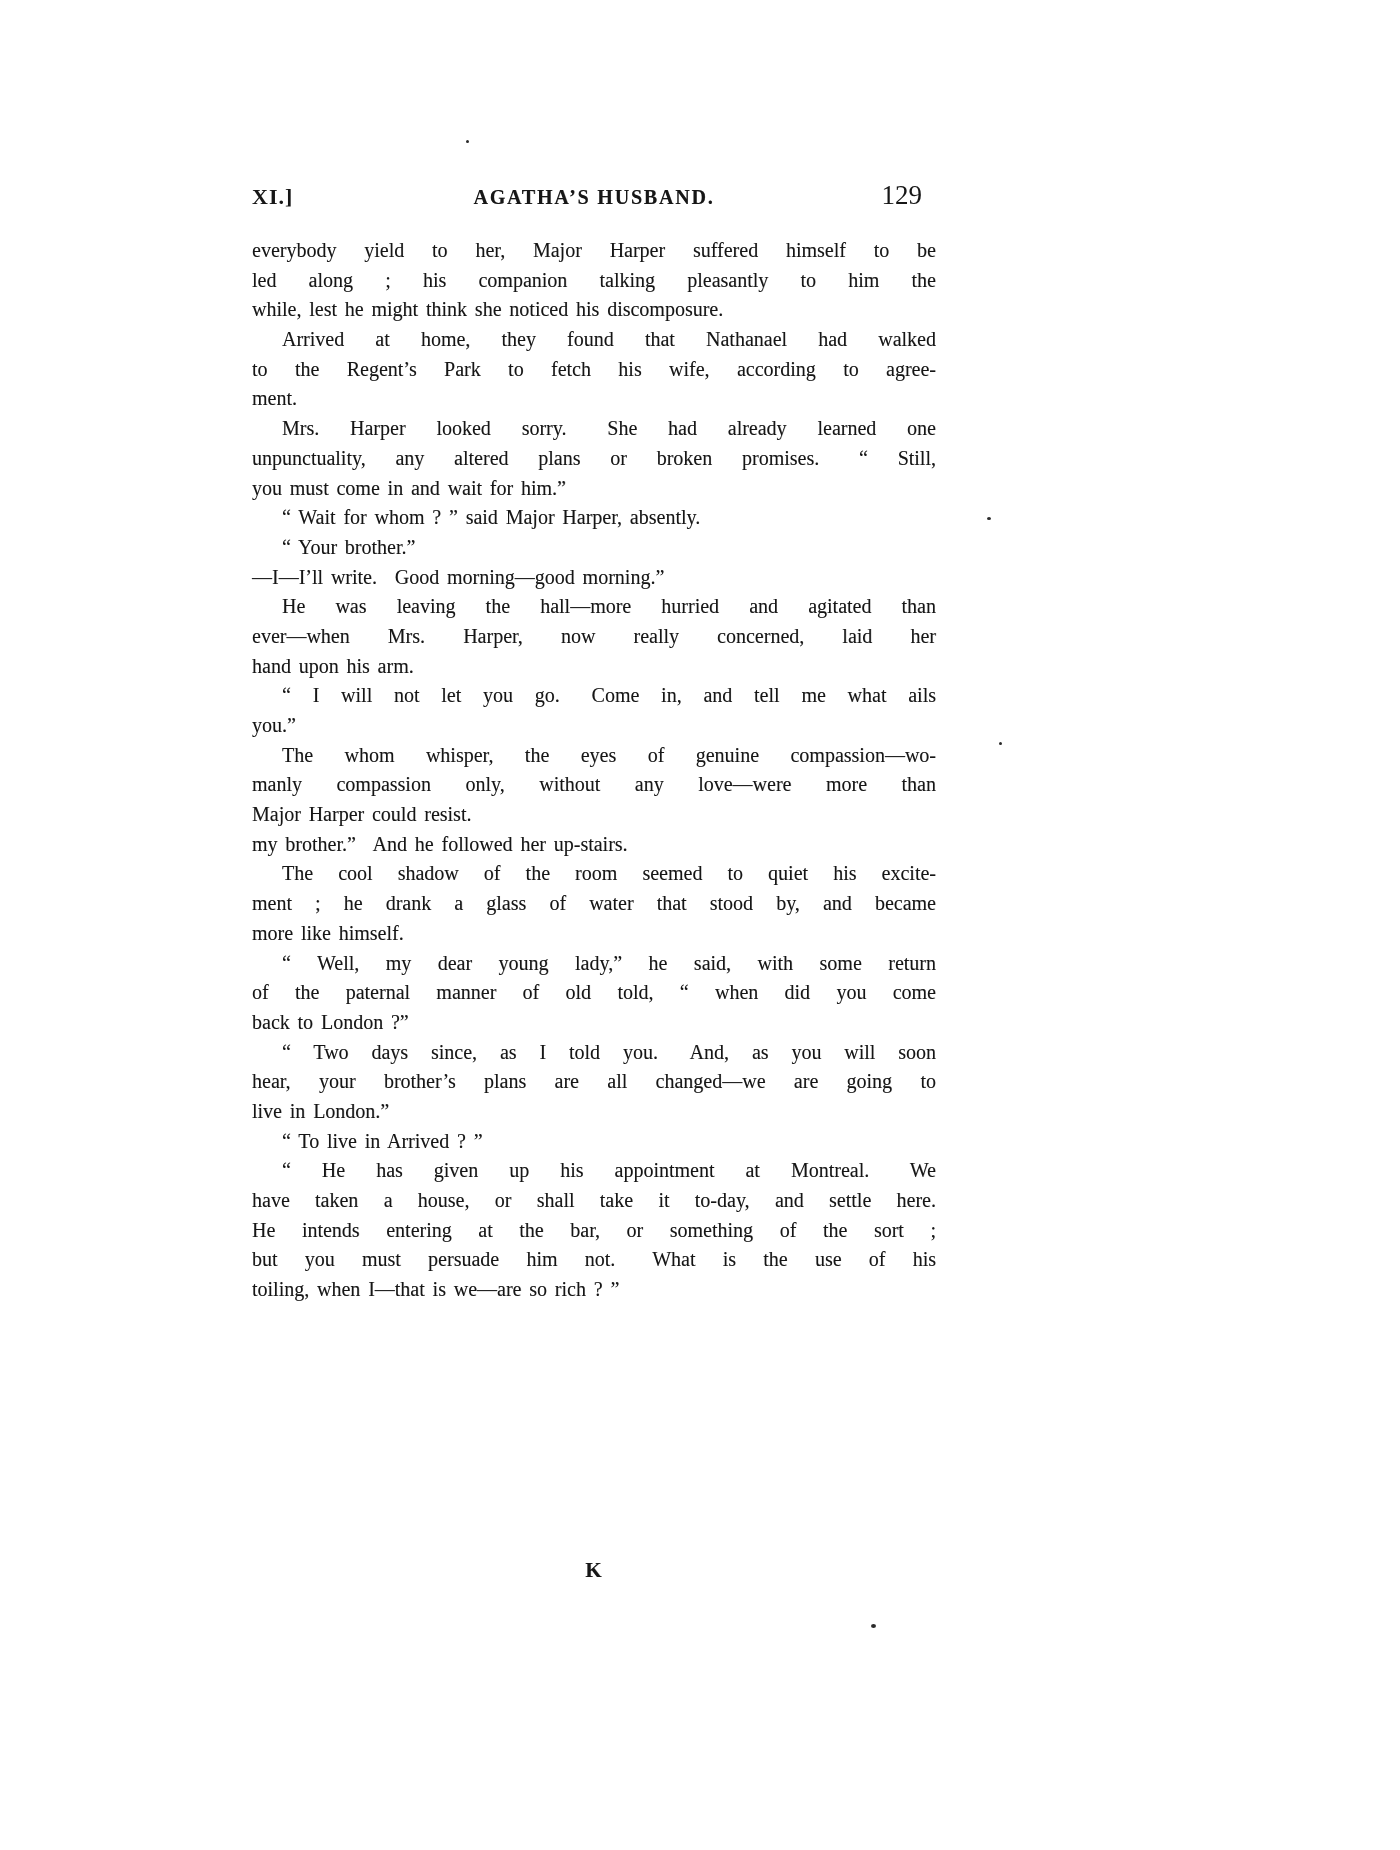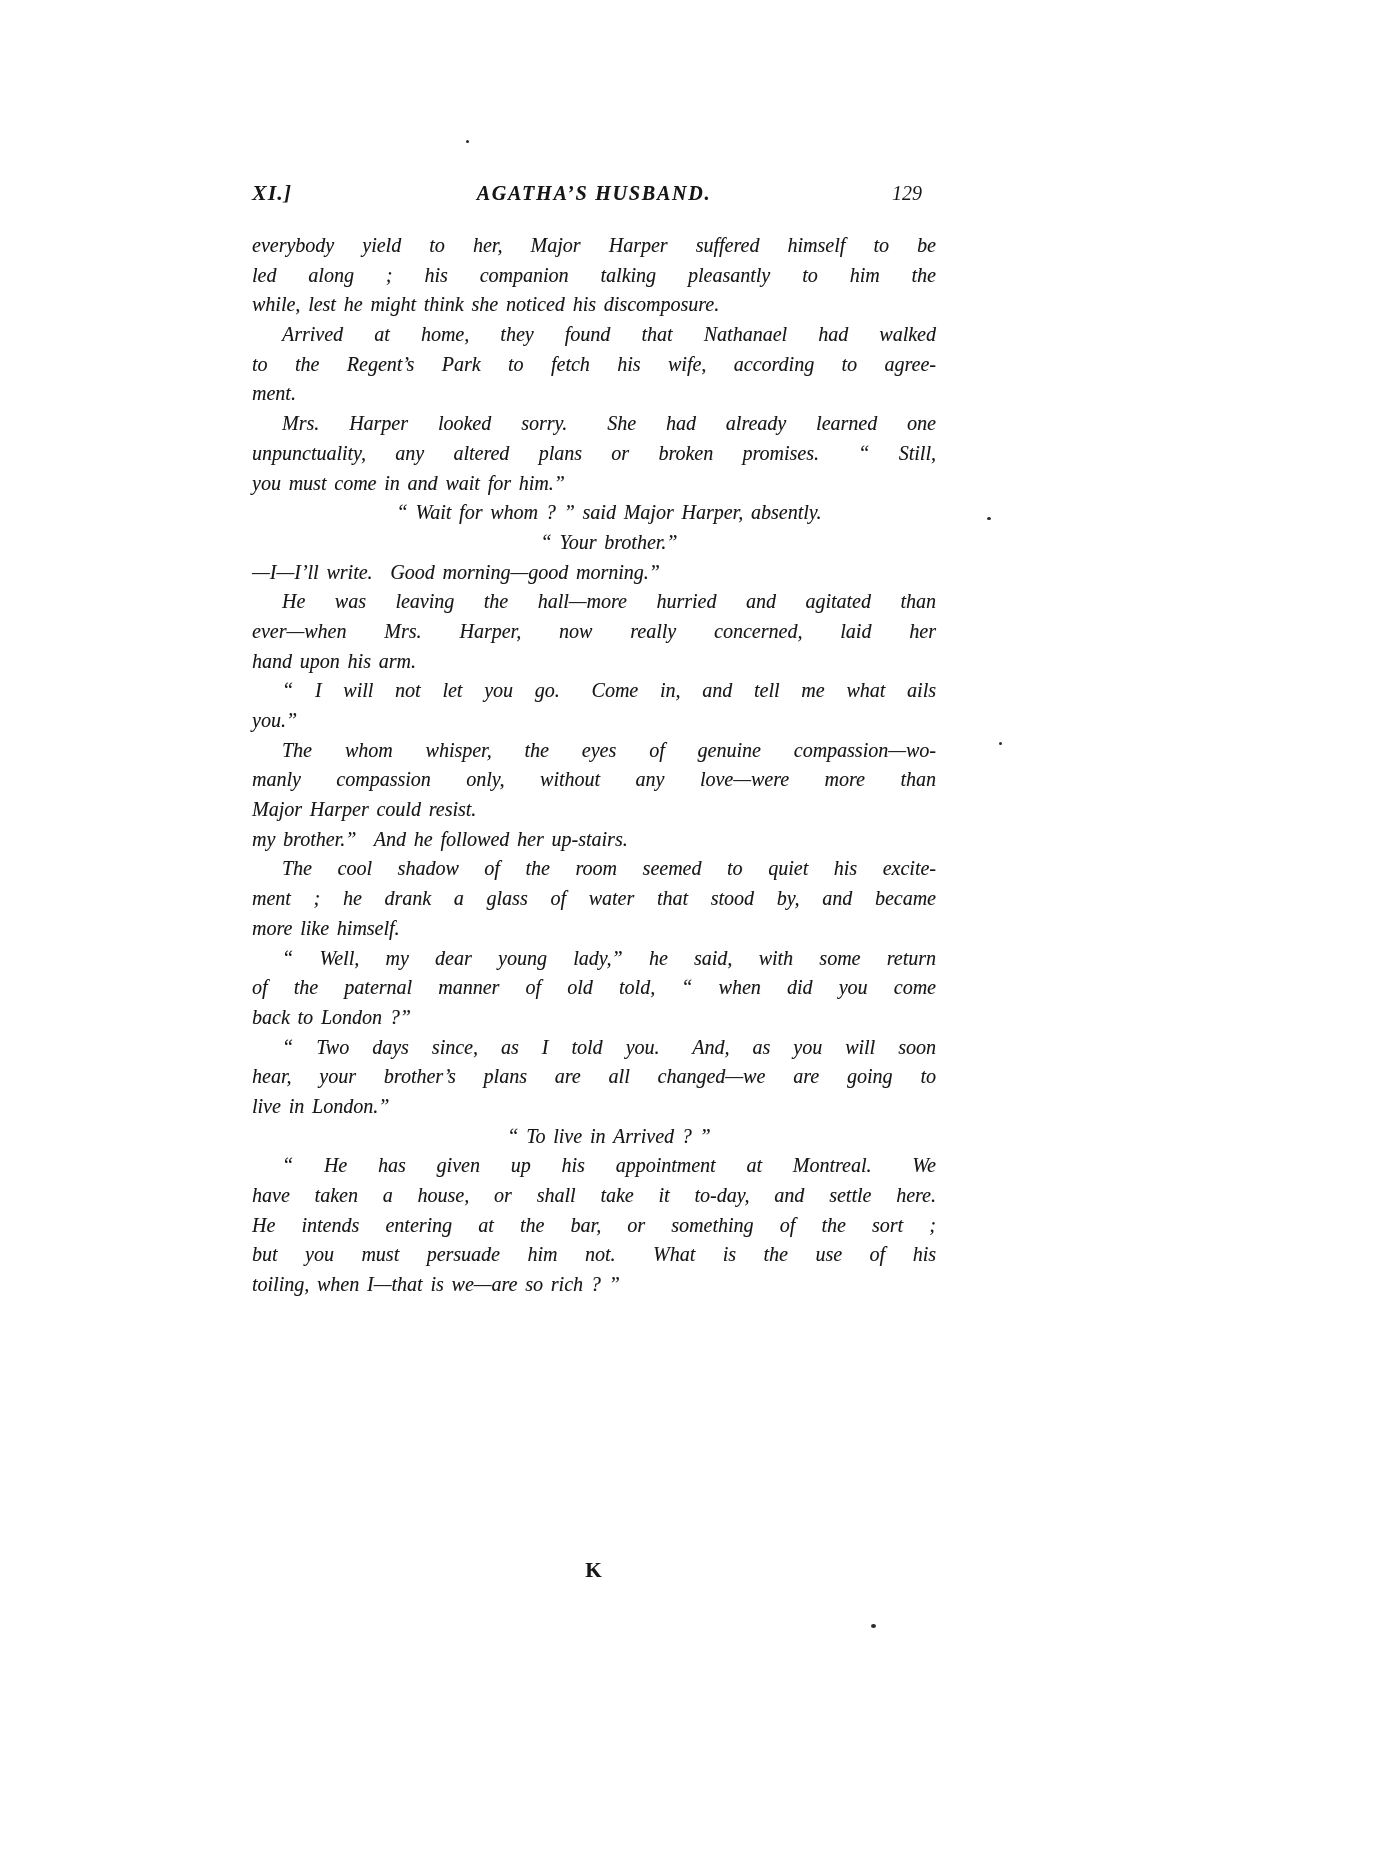--- a/index.html
+++ b/index.html
@@ -7,21 +7,20 @@
     width: 1400px; height: 1850px;
     background: #ffffff;
     font-family: "Liberation Serif", "DejaVu Serif", serif;
     color: #161616;
     overflow: hidden;
   }
   .page {
     position: absolute;
     left: 252px; top: 180px;
     width: 684px;
-    font-style: italic;
   }
   .running-header {
     display: grid;
     grid-template-columns: 1fr auto 1fr;
     align-items: baseline;
     width: 100%;
   }
   .chapter-no {
     justify-self: start;
     font-size: 22px;
@@ -30,41 +29,41 @@
   }
   .book-title {
     justify-self: center;
     font-size: 20px;
     font-weight: bold;
     letter-spacing: 1.8px;
     text-shadow: 0.3px 0.3px 0 rgba(0,0,0,0.45);
   }
   .page-number {
     justify-self: end;
-    font-size: 20px;
+    font-size: 27px;
     padding-right: 14px;
   }
   .page-body {
     margin-top: 25px;
     font-size: 20px;
     text-shadow: 0.3px 0.3px 0 rgba(0,0,0,0.3);
   }
   .paragraph { margin: 0; }
   .line {
     height: 29.7px;
     line-height: 29.7px;
     word-spacing: 0.14em;
     white-space: normal;
     text-align: left;
   }
   .line.fill {
     text-align: justify;
     text-align-last: justify;
   }
-  .line.first-line { text-indent: 30px; text-align: center; }
+  .line.first-line { text-indent: 30px; }
   .page-footer {
     position: absolute;
     left: 252px; top: 1558px;
     width: 684px;
     text-align: center;
     font-size: 21px;
     font-weight: bold;
     letter-spacing: 1px;
     text-shadow: 0.3px 0.3px 0 rgba(0,0,0,0.35);
   }

